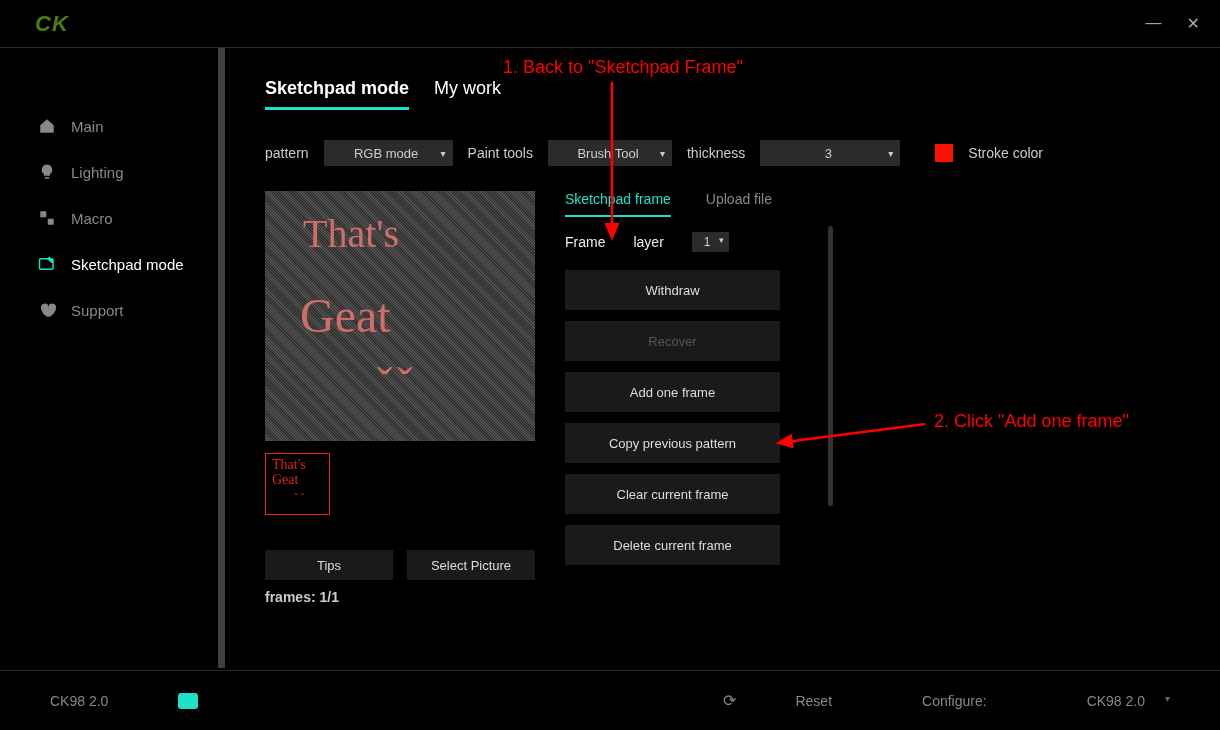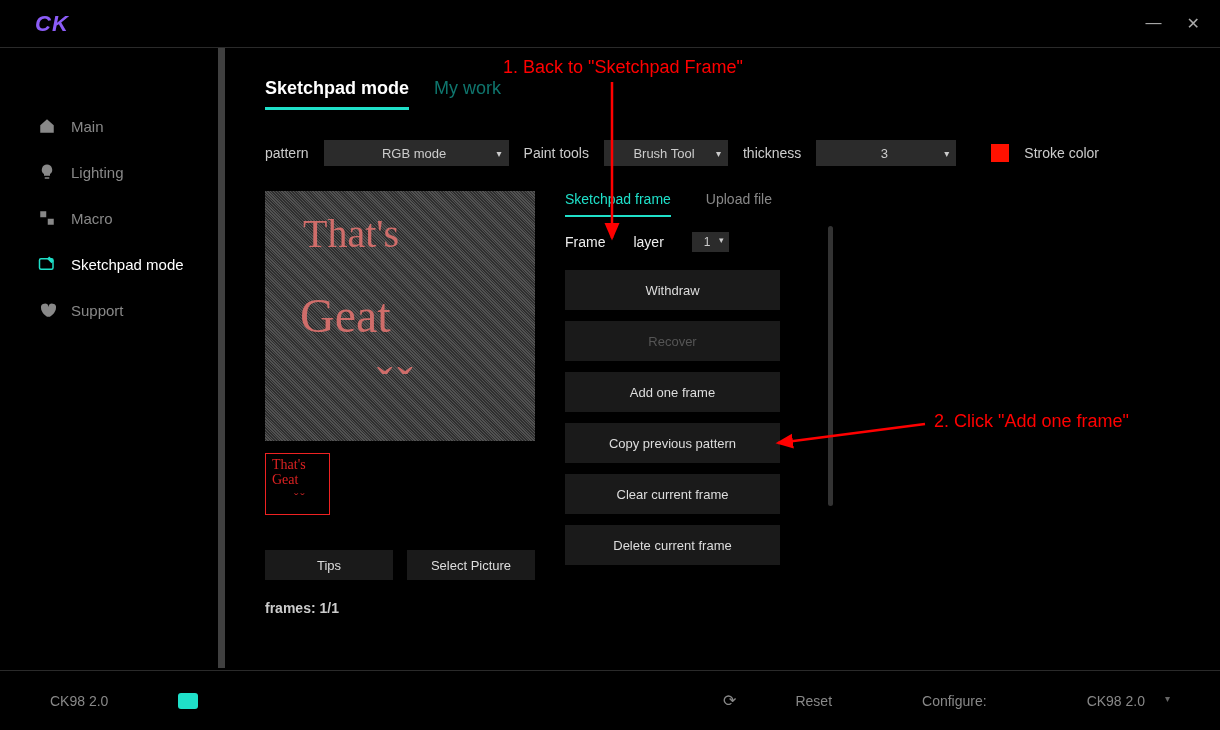--- a/index.html
+++ b/index.html
@@ -12,21 +12,21 @@
   position: relative;
 }
 .titlebar {
   height: 48px;
   display: flex;
   align-items: center;
   justify-content: space-between;
   padding: 0 20px 0 35px;
   border-bottom: 1px solid #2a2a2a;
 }
-.logo { font-family: "Arial Black", Arial; font-size: 22px; font-style: italic; font-weight: 900; letter-spacing: 1px; color: #8b5cf6; }
+.logo { font-family: "Arial Black", Arial; font-size: 22px; font-style: italic; font-weight: 900; letter-spacing: 1px; color: #4d7c0f; }
 .win-controls { display: flex; gap: 25px; color: #aaa; font-size: 16px; }
 .win-controls span { cursor: pointer; }
 .app-body { display: flex; height: 620px; }
 .sidebar {
   width: 225px;
   border-right: 7px solid #404040;
   padding-top: 55px;
 }
 .side-item {
   display: flex; align-items: center;
@@ -37,30 +37,30 @@
   cursor: pointer;
 }
 .side-item.active { color: #fff; }
 .side-icon { width: 18px; height: 18px; fill: currentColor; }
 .main {
   flex: 1;
   padding: 30px 30px 0 40px;
   position: relative;
 }
 .top-tabs { display: flex; gap: 25px; font-size: 18px; margin-bottom: 30px; }
-.top-tab { color: #0f766e; padding-bottom: 8px; cursor: pointer; }
+.top-tab { color: #ffffff; padding-bottom: 8px; cursor: pointer; }
 .top-tab.active { color: #fff; font-weight: 600; border-bottom: 3px solid #1fe0c9; }
 .controls-row { display: flex; align-items: center; gap: 15px; font-size: 14px; }
 .ctrl-label { color: #ccc; }
 .select {
   background: #2b2b2b; color: #ccc;
   height: 26px; display: inline-flex; align-items: center; justify-content: center;
   font-size: 13px; position: relative; padding: 0 22px 0 18px;
 }
-.sel1 { width: 185px; text-align: center; }
+.sel1 { width: 129px; text-align: center; }
 .sel2 { width: 124px; }
 .sel3 { width: 140px; }
 .select::after { content: "▾"; position: absolute; right: 7px; font-size: 10px; }
 .stroke-swatch { width: 18px; height: 18px; background: #f10; margin-left: 20px; }
 .work-row { display: flex; margin-top: 25px; gap: 30px; }
 .left-col { width: 270px; }
 .canvas {
   width: 270px; height: 250px;
   background-image: repeating-linear-gradient(45deg, #525252 0 1px, #2f2f2f 1px 2px);
   position: relative;
@@ -79,21 +79,21 @@
   position: relative;
 }
 .thumb .st1 { position: absolute; top: 4px; left: 6px; font-family: cursive; color: #d22; font-size: 14px; line-height: 1.05; }
 .thumb .st2 { position: absolute; top: 36px; left: 28px; font-family: cursive; color: #b22; font-size: 13px; letter-spacing: 2px; }
 .btn-row { display: flex; gap: 14px; margin-top: 35px; }
 .btn-sm {
   flex: 1; background: #1a1a1a; color: #ddd;
   height: 30px; font-size: 13px; display:flex; align-items:center; justify-content:center;
   cursor: pointer;
 }
-.frames-label { font-size: 14px; color: #ccc; margin-top: 20px; font-weight: 600; }
+.frames-label { font-size: 14px; color: #ccc; margin-top: 9px; font-weight: 600; }
 .right-pane { width: 260px; position: relative; }
 .inner-tabs { display: flex; gap: 35px; font-size: 14px; margin-bottom: 6px; }
 .inner-tab { color: #888; padding-bottom: 8px; cursor: pointer; }
 .inner-tab.active { color: #1fe0c9; border-bottom: 2px solid #1fe0c9; }
 .frame-row { display: flex; align-items: center; gap: 28px; font-size: 14px; color: #eee; margin: 15px 0 18px 0; }
 .layer-sel { background: #2b2b2b; color:#ccc; font-size: 12px; padding: 3px 18px 3px 12px; position: relative; }
 .layer-sel::after { content:"▾"; position:absolute; right:5px; font-size:9px; }
 .op-btn {
   width: 215px; height: 40px;
   background: #1a1a1a; color: #ddd;

